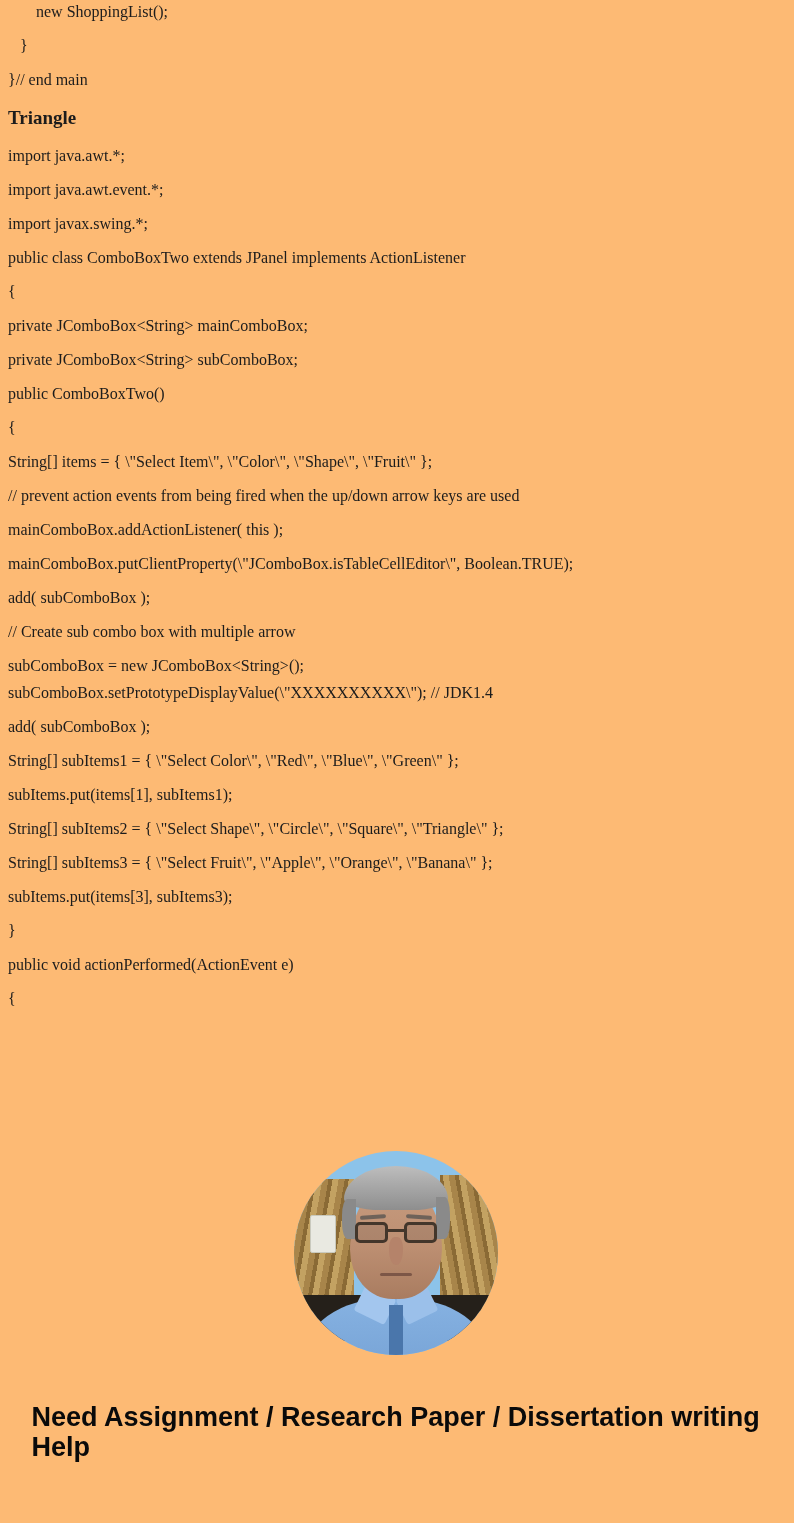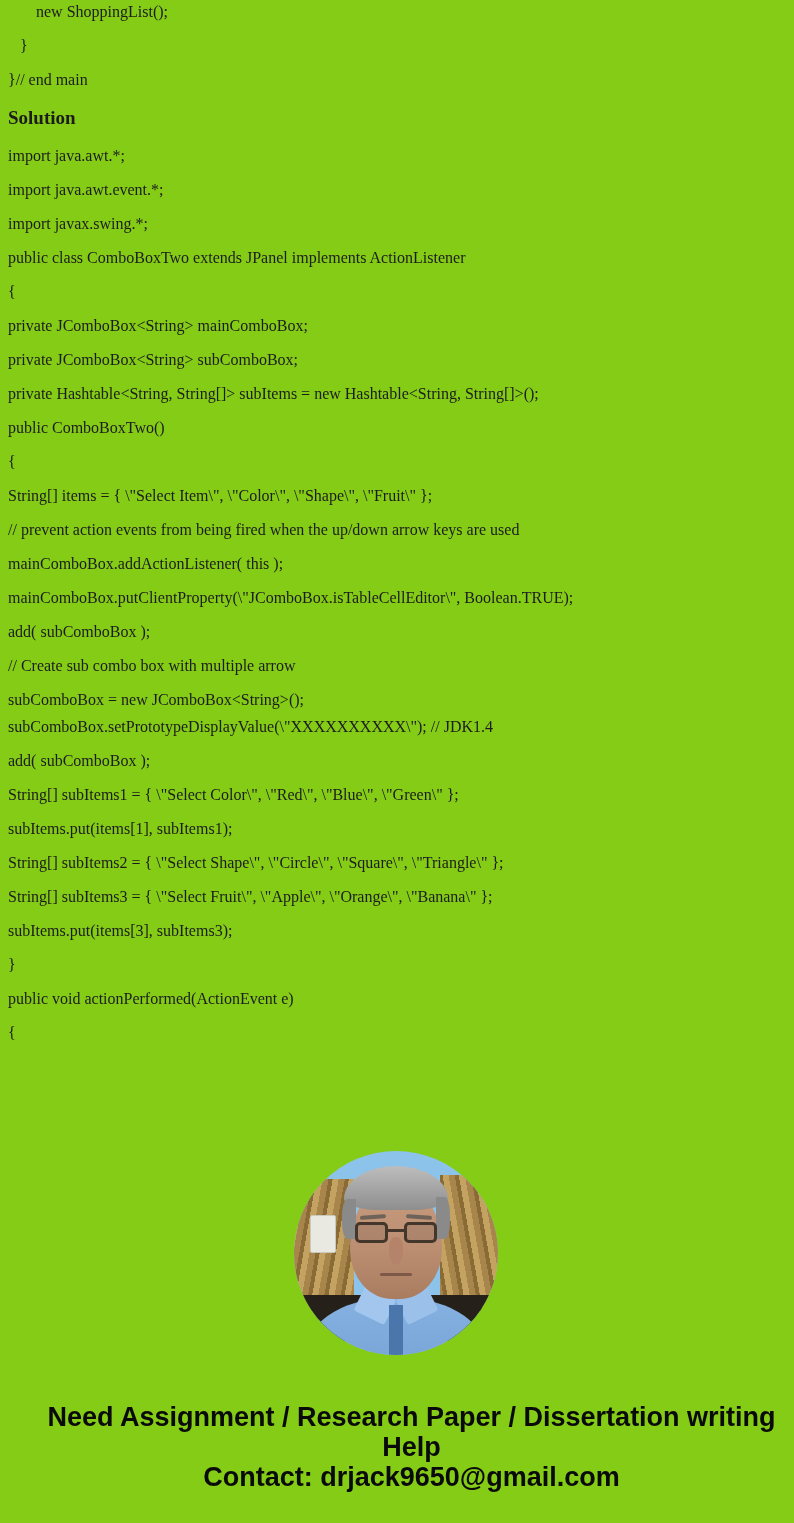--- a/index.html
+++ b/index.html
@@ -1,21 +1,21 @@
 <!DOCTYPE html>
 <html><head>
 <meta charset="utf-8">
 <style>
   * { box-sizing: border-box; margin: 0; padding: 0; }
   html, body { background: #ffffff; }
   .page {
     position: relative;
     width: 794px;
     height: 1523px;
-    background: #84cc16;
+    background: #fdba74;
     overflow: hidden;
     font-family: "Liberation Serif", serif;
     color: #1c1c1c;
   }
   
   .code-doc {
     position: absolute;
     left: 8px; top: 0; width: 778px; height: 1126px;
     overflow: hidden;
     padding-top: 2px;
@@ -80,21 +80,20 @@
   .p-brow-r { left: 112px; top: 64px; width: 26px; height: 4px; background: #6e6259; border-radius: 2px; transform: rotate(4deg); }
   .p-glass-l { left: 61px; top: 71px; width: 33px; height: 21px; border: 3px solid #43362b; border-radius: 5px; background: rgba(110, 92, 80, 0.22); }
   .p-glass-r { left: 110px; top: 71px; width: 33px; height: 21px; border: 3px solid #43362b; border-radius: 5px; background: rgba(110, 92, 80, 0.22); }
   .p-glass-bridge { left: 93px; top: 78px; width: 18px; height: 3px; background: #43362b; }
   .p-nose { left: 95px; top: 86px; width: 14px; height: 28px; background: #b5836a; border-radius: 40% 40% 50% 50%; }
   .p-mouth { left: 86px; top: 122px; width: 32px; height: 3px; background: #7d5747; border-radius: 2px; }
   
   .footer {
     position: absolute;
     left: 0; top: 1402px; width: 794px;
-    text-align: center;
     font-family: "Liberation Sans", sans-serif;
     font-weight: bold;
     color: #0a0a0a;
     padding-left: 29px;
   }
   .footer p {
     font-size: 27px;
     line-height: 30px;
     width: 760px;
     margin: 0 auto;
@@ -103,30 +102,29 @@
 </head>
 <body>
 
 <div class="page">
 
   <main class="code-doc">
     <p class="line ind2">new ShoppingList();</p>
     <p class="line ind1">}</p>
     <p class="line">}// end main</p>
 
-    <h2 class="heading">Solution</h2>
+    <h2 class="heading">Triangle</h2>
 
     <p class="line">import java.awt.*;</p>
     <p class="line">import java.awt.event.*;</p>
     <p class="line">import javax.swing.*;</p>
     <p class="line">public class ComboBoxTwo extends JPanel implements ActionListener</p>
     <p class="line">{</p>
     <p class="line">private JComboBox&lt;String&gt; mainComboBox;</p>
     <p class="line">private JComboBox&lt;String&gt; subComboBox;</p>
-    <p class="line">private Hashtable&lt;String, String[]&gt; subItems = new Hashtable&lt;String, String[]&gt;();</p>
     <p class="line">public ComboBoxTwo()</p>
     <p class="line">{</p>
     <p class="line">String[] items = { \"Select Item\", \"Color\", \"Shape\", \"Fruit\" };</p>
     <p class="line">// prevent action events from being fired when the up/down arrow keys are used</p>
     <p class="line">mainComboBox.addActionListener( this );</p>
     <p class="line">mainComboBox.putClientProperty(\"JComboBox.isTableCellEditor\", Boolean.TRUE);</p>
     <p class="line">add( subComboBox );</p>
     <p class="line">// Create sub combo box with multiple arrow</p>
     <p class="line tight">subComboBox = new JComboBox&lt;String&gt;();</p>
     <p class="line">subComboBox.setPrototypeDisplayValue(\"XXXXXXXXXX\"); // JDK1.4</p>
@@ -159,16 +157,15 @@
     <div class="p-brow-r"></div>
     <div class="p-glass-l"></div>
     <div class="p-glass-r"></div>
     <div class="p-glass-bridge"></div>
     <div class="p-nose"></div>
     <div class="p-mouth"></div>
   </figure>
 
   <footer class="footer">
     <p>Need Assignment / Research Paper / Dissertation writing Help</p>
-    <p>Contact: drjack9650@gmail.com</p>
   </footer>
 
 </div>
 
 </body></html>

